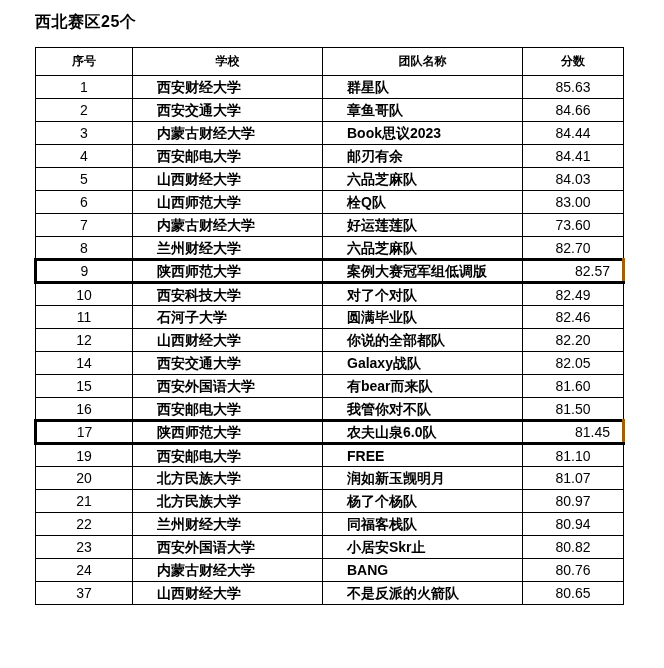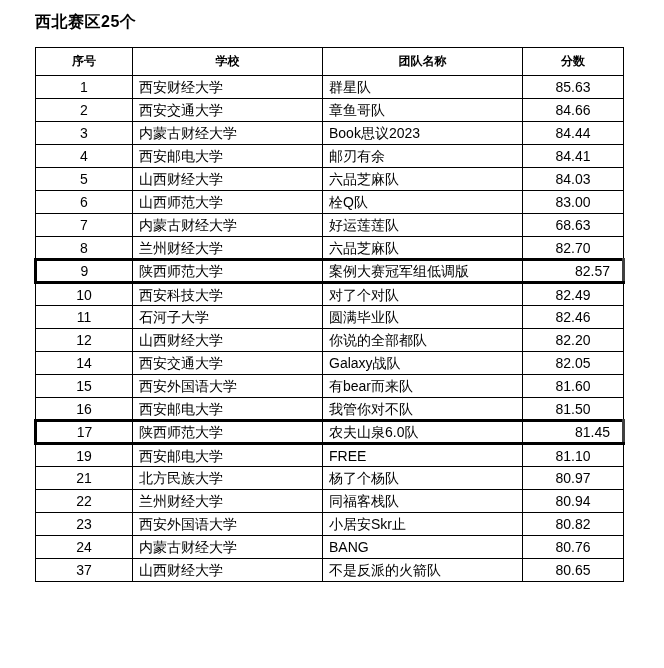--- a/index.html
+++ b/index.html
@@ -51,27 +51,27 @@
     padding: 0;
   }
   td {
     height: 23px;
     font-size: 14px;
     font-weight: normal;
     padding: 0;
     line-height: 1;
   }
   td.center { text-align: center; }
-  td.left   { text-align: left; padding-left: 6px; }
+  td.left   { text-align: left; padding-left: 24px; font-weight: bold; }
   tr.highlighted td {
     border-top: 3px solid #000000;
     border-bottom: 3px solid #000000;
   }
   tr.highlighted td:first-child { border-left: 3px solid #000000; }
-  tr.highlighted td:last-child  { border-right: 3px solid #404040; padding-left: 40px; }
+  tr.highlighted td:last-child  { border-right: 3px solid #a16207; padding-left: 40px; }
 </style>
 </head>
 <body>
 
 <div class="page">
   <div class="title">西北赛区25个</div>
 
   <table class="ranking">
     <colgroup>
       <col class="c-rank">
@@ -121,21 +121,21 @@
         <tr>
           <td class="center">6</td>
           <td class="left">山西师范大学</td>
           <td class="left">栓Q队</td>
           <td class="center">83.00</td>
         </tr>
         <tr>
           <td class="center">7</td>
           <td class="left">内蒙古财经大学</td>
           <td class="left">好运莲莲队</td>
-          <td class="center">68.63</td>
+          <td class="center">73.60</td>
         </tr>
         <tr>
           <td class="center">8</td>
           <td class="left">兰州财经大学</td>
           <td class="left">六品芝麻队</td>
           <td class="center">82.70</td>
         </tr>
         <tr class="highlighted">
           <td class="center">9</td>
           <td class="left">陕西师范大学</td>
@@ -184,20 +184,26 @@
           <td class="left">农夫山泉6.0队</td>
           <td class="center">81.45</td>
         </tr>
         <tr>
           <td class="center">19</td>
           <td class="left">西安邮电大学</td>
           <td class="left">FREE</td>
           <td class="center">81.10</td>
         </tr>
         <tr>
+          <td class="center">20</td>
+          <td class="left">北方民族大学</td>
+          <td class="left">润如新玉觊明月</td>
+          <td class="center">81.07</td>
+        </tr>
+        <tr>
           <td class="center">21</td>
           <td class="left">北方民族大学</td>
           <td class="left">杨了个杨队</td>
           <td class="center">80.97</td>
         </tr>
         <tr>
           <td class="center">22</td>
           <td class="left">兰州财经大学</td>
           <td class="left">同福客栈队</td>
           <td class="center">80.94</td>

